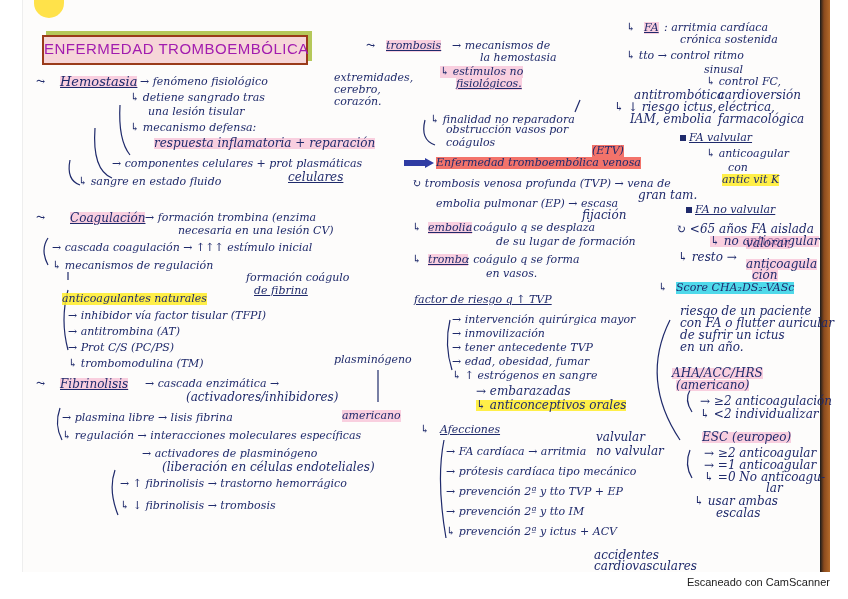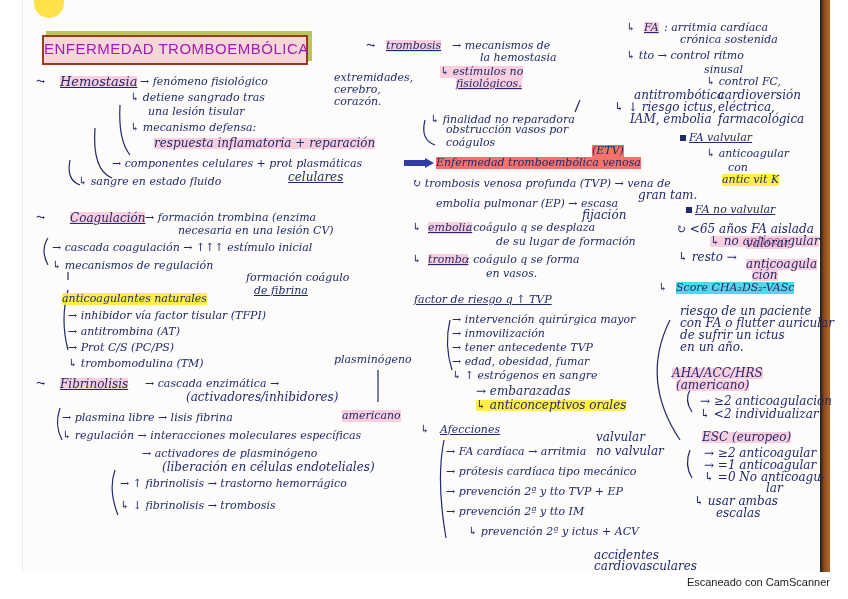--- a/index.html
+++ b/index.html
@@ -137,21 +137,21 @@
 <div class="t s yel" style="left:476px;top:400px;">↳ anticonceptivos orales</div>
 
 <div class="t" style="left:420px;top:424px;">↳</div>
 <div class="t u" style="left:440px;top:424px;">Afecciones</div>
 <div class="t" style="left:446px;top:446px;">→ FA cardíaca → arritmia</div>
 <div class="t s" style="left:596px;top:432px;">valvular</div>
 <div class="t s" style="left:596px;top:446px;">no valvular</div>
 <div class="t" style="left:446px;top:466px;">→ prótesis cardíaca tipo mecánico</div>
 <div class="t" style="left:446px;top:486px;">→ prevención 2ª y tto TVP + EP</div>
 <div class="t" style="left:446px;top:506px;">→ prevención 2ª y tto IM</div>
-<div class="t" style="left:446px;top:526px;padding-left:22px;">↳ prevención 2ª y ictus + ACV</div>
+<div class="t" style="left:446px;top:526px;">↳ prevención 2ª y ictus + ACV</div>
 <div class="t s" style="left:594px;top:550px;">accidentes</div>
 <div class="t s" style="left:594px;top:561px;">cardiovasculares</div>
 
 <div class="t" style="left:626px;top:22px;">↳</div>
 <div class="t u pink" style="left:644px;top:22px;">FA</div>
 <div class="t" style="left:664px;top:22px;">: arritmia cardíaca</div>
 <div class="t" style="left:680px;top:34px;">crónica sostenida</div>
 <div class="t" style="left:626px;top:50px;">↳ tto → control ritmo</div>
 <div class="t" style="left:704px;top:64px;">sinusal</div>
 <div class="t" style="left:706px;top:76px;">↳ control FC,</div>

